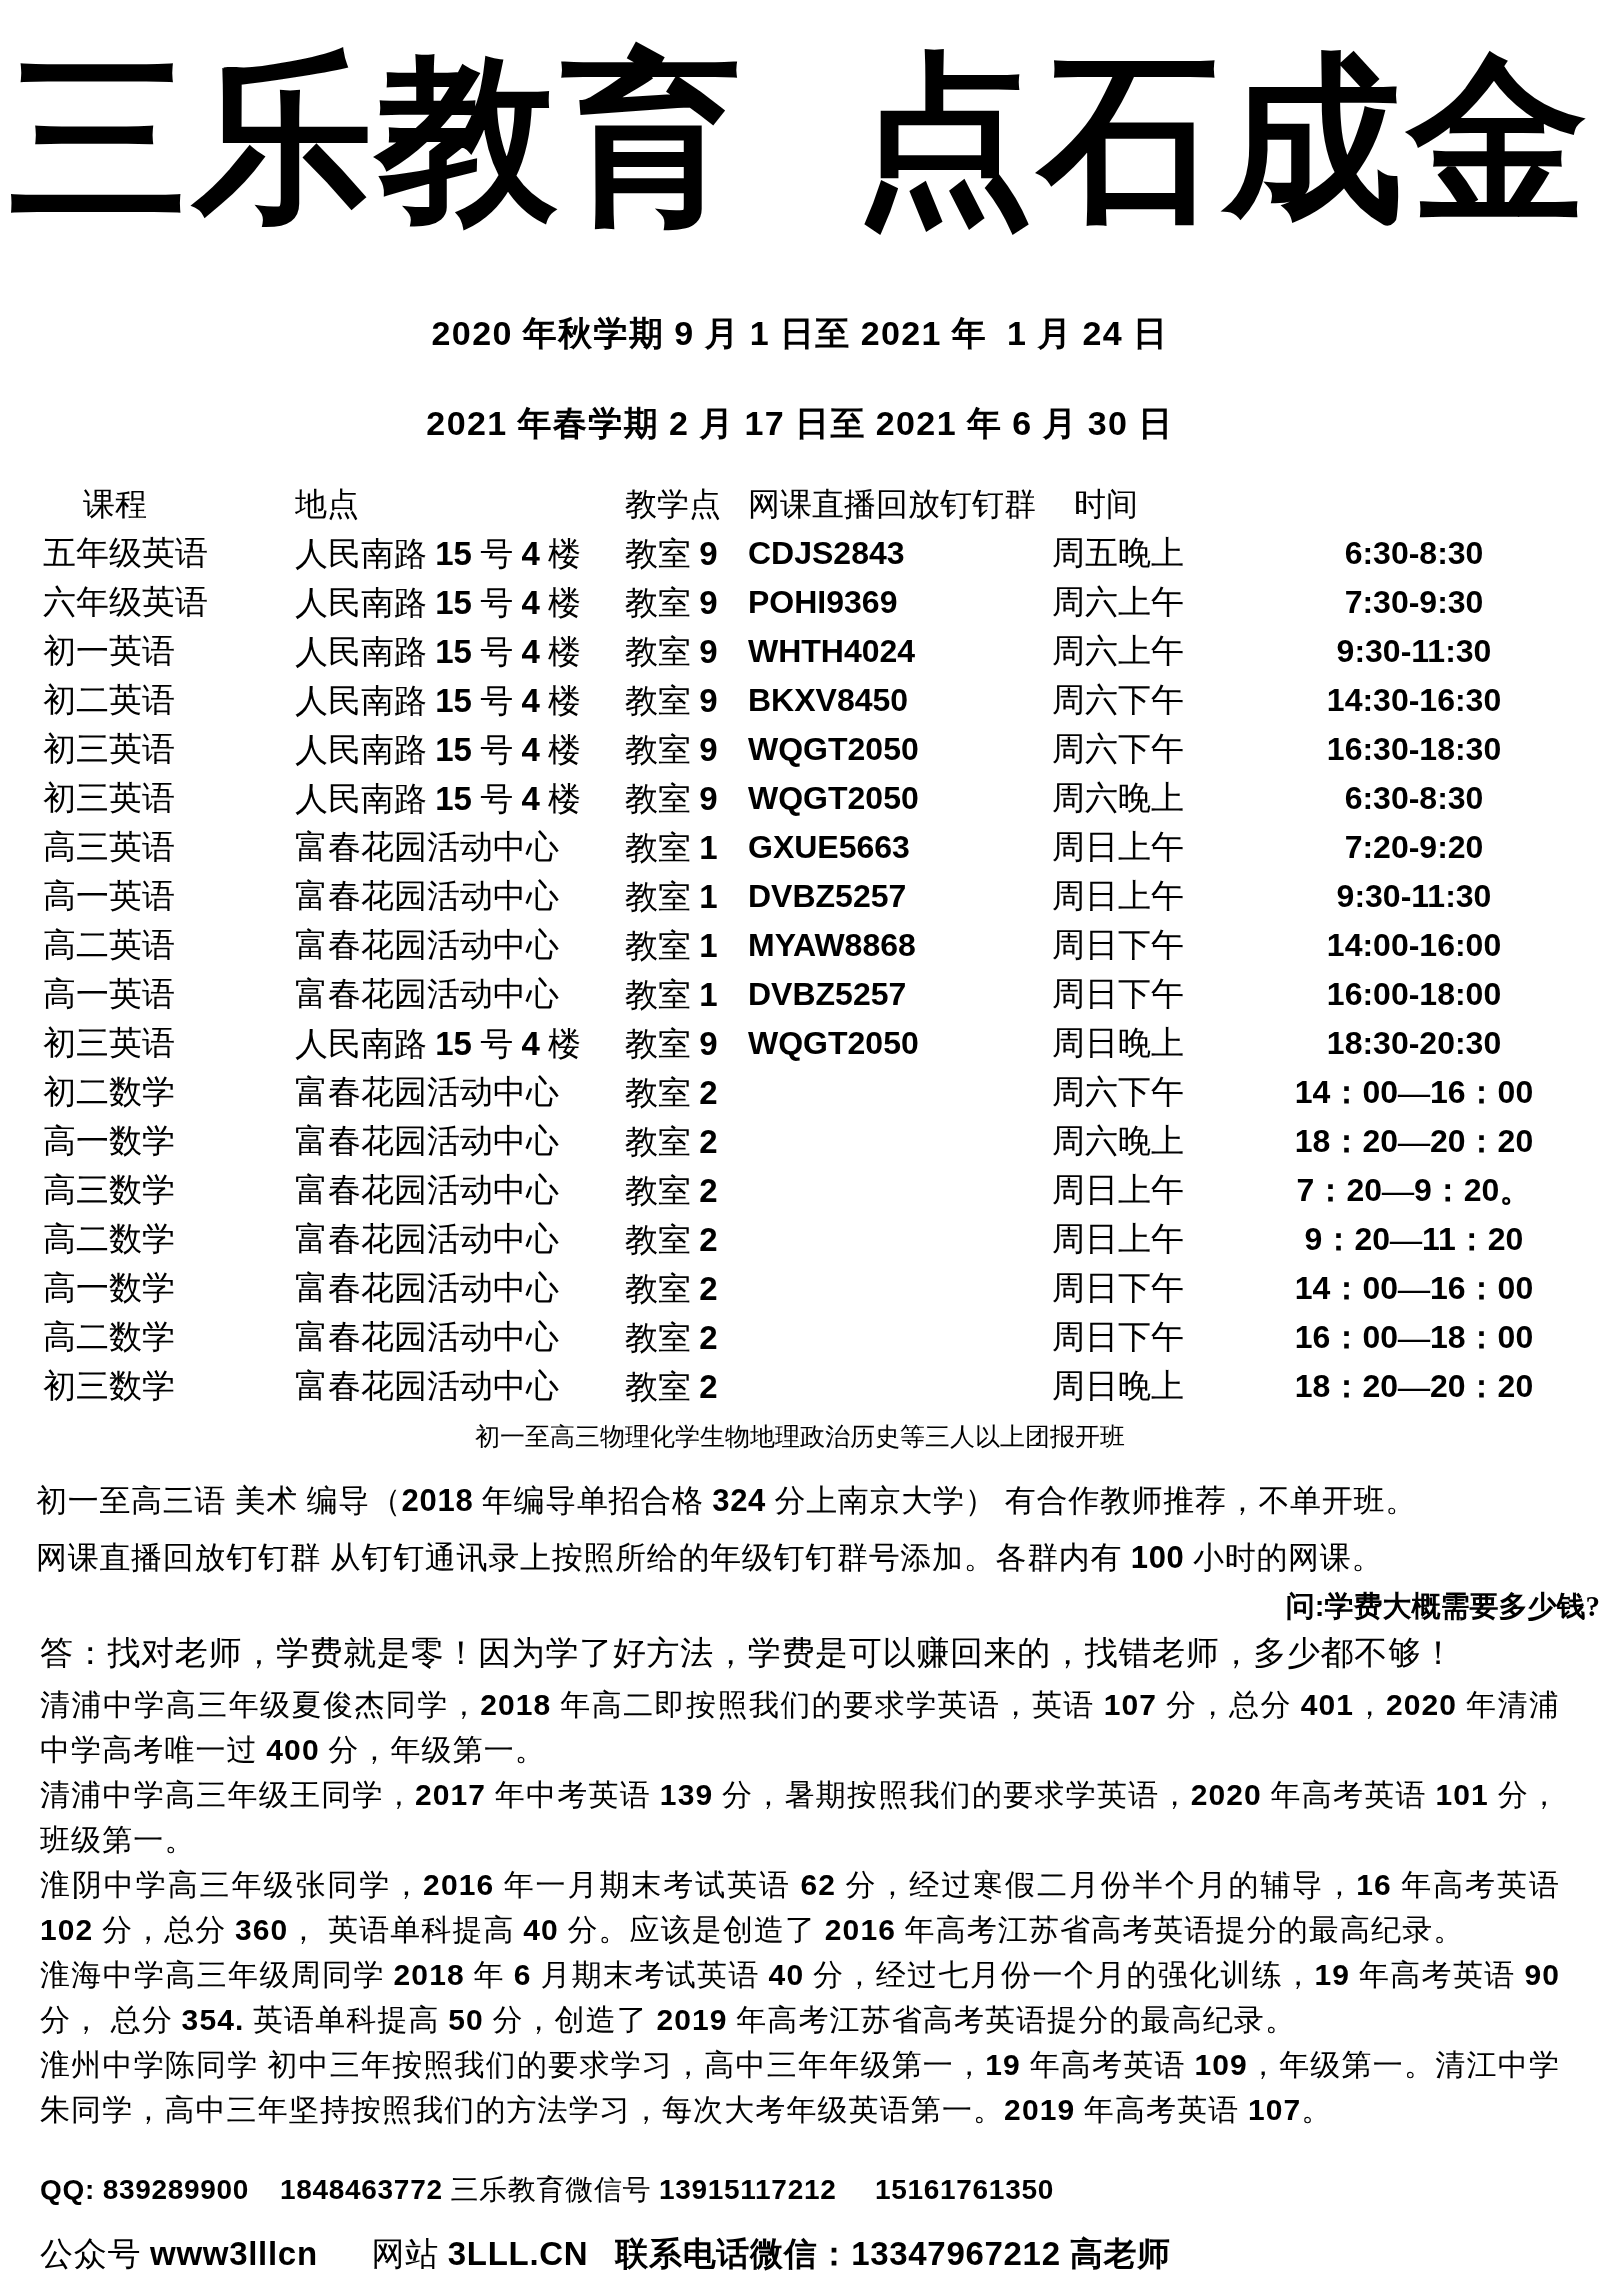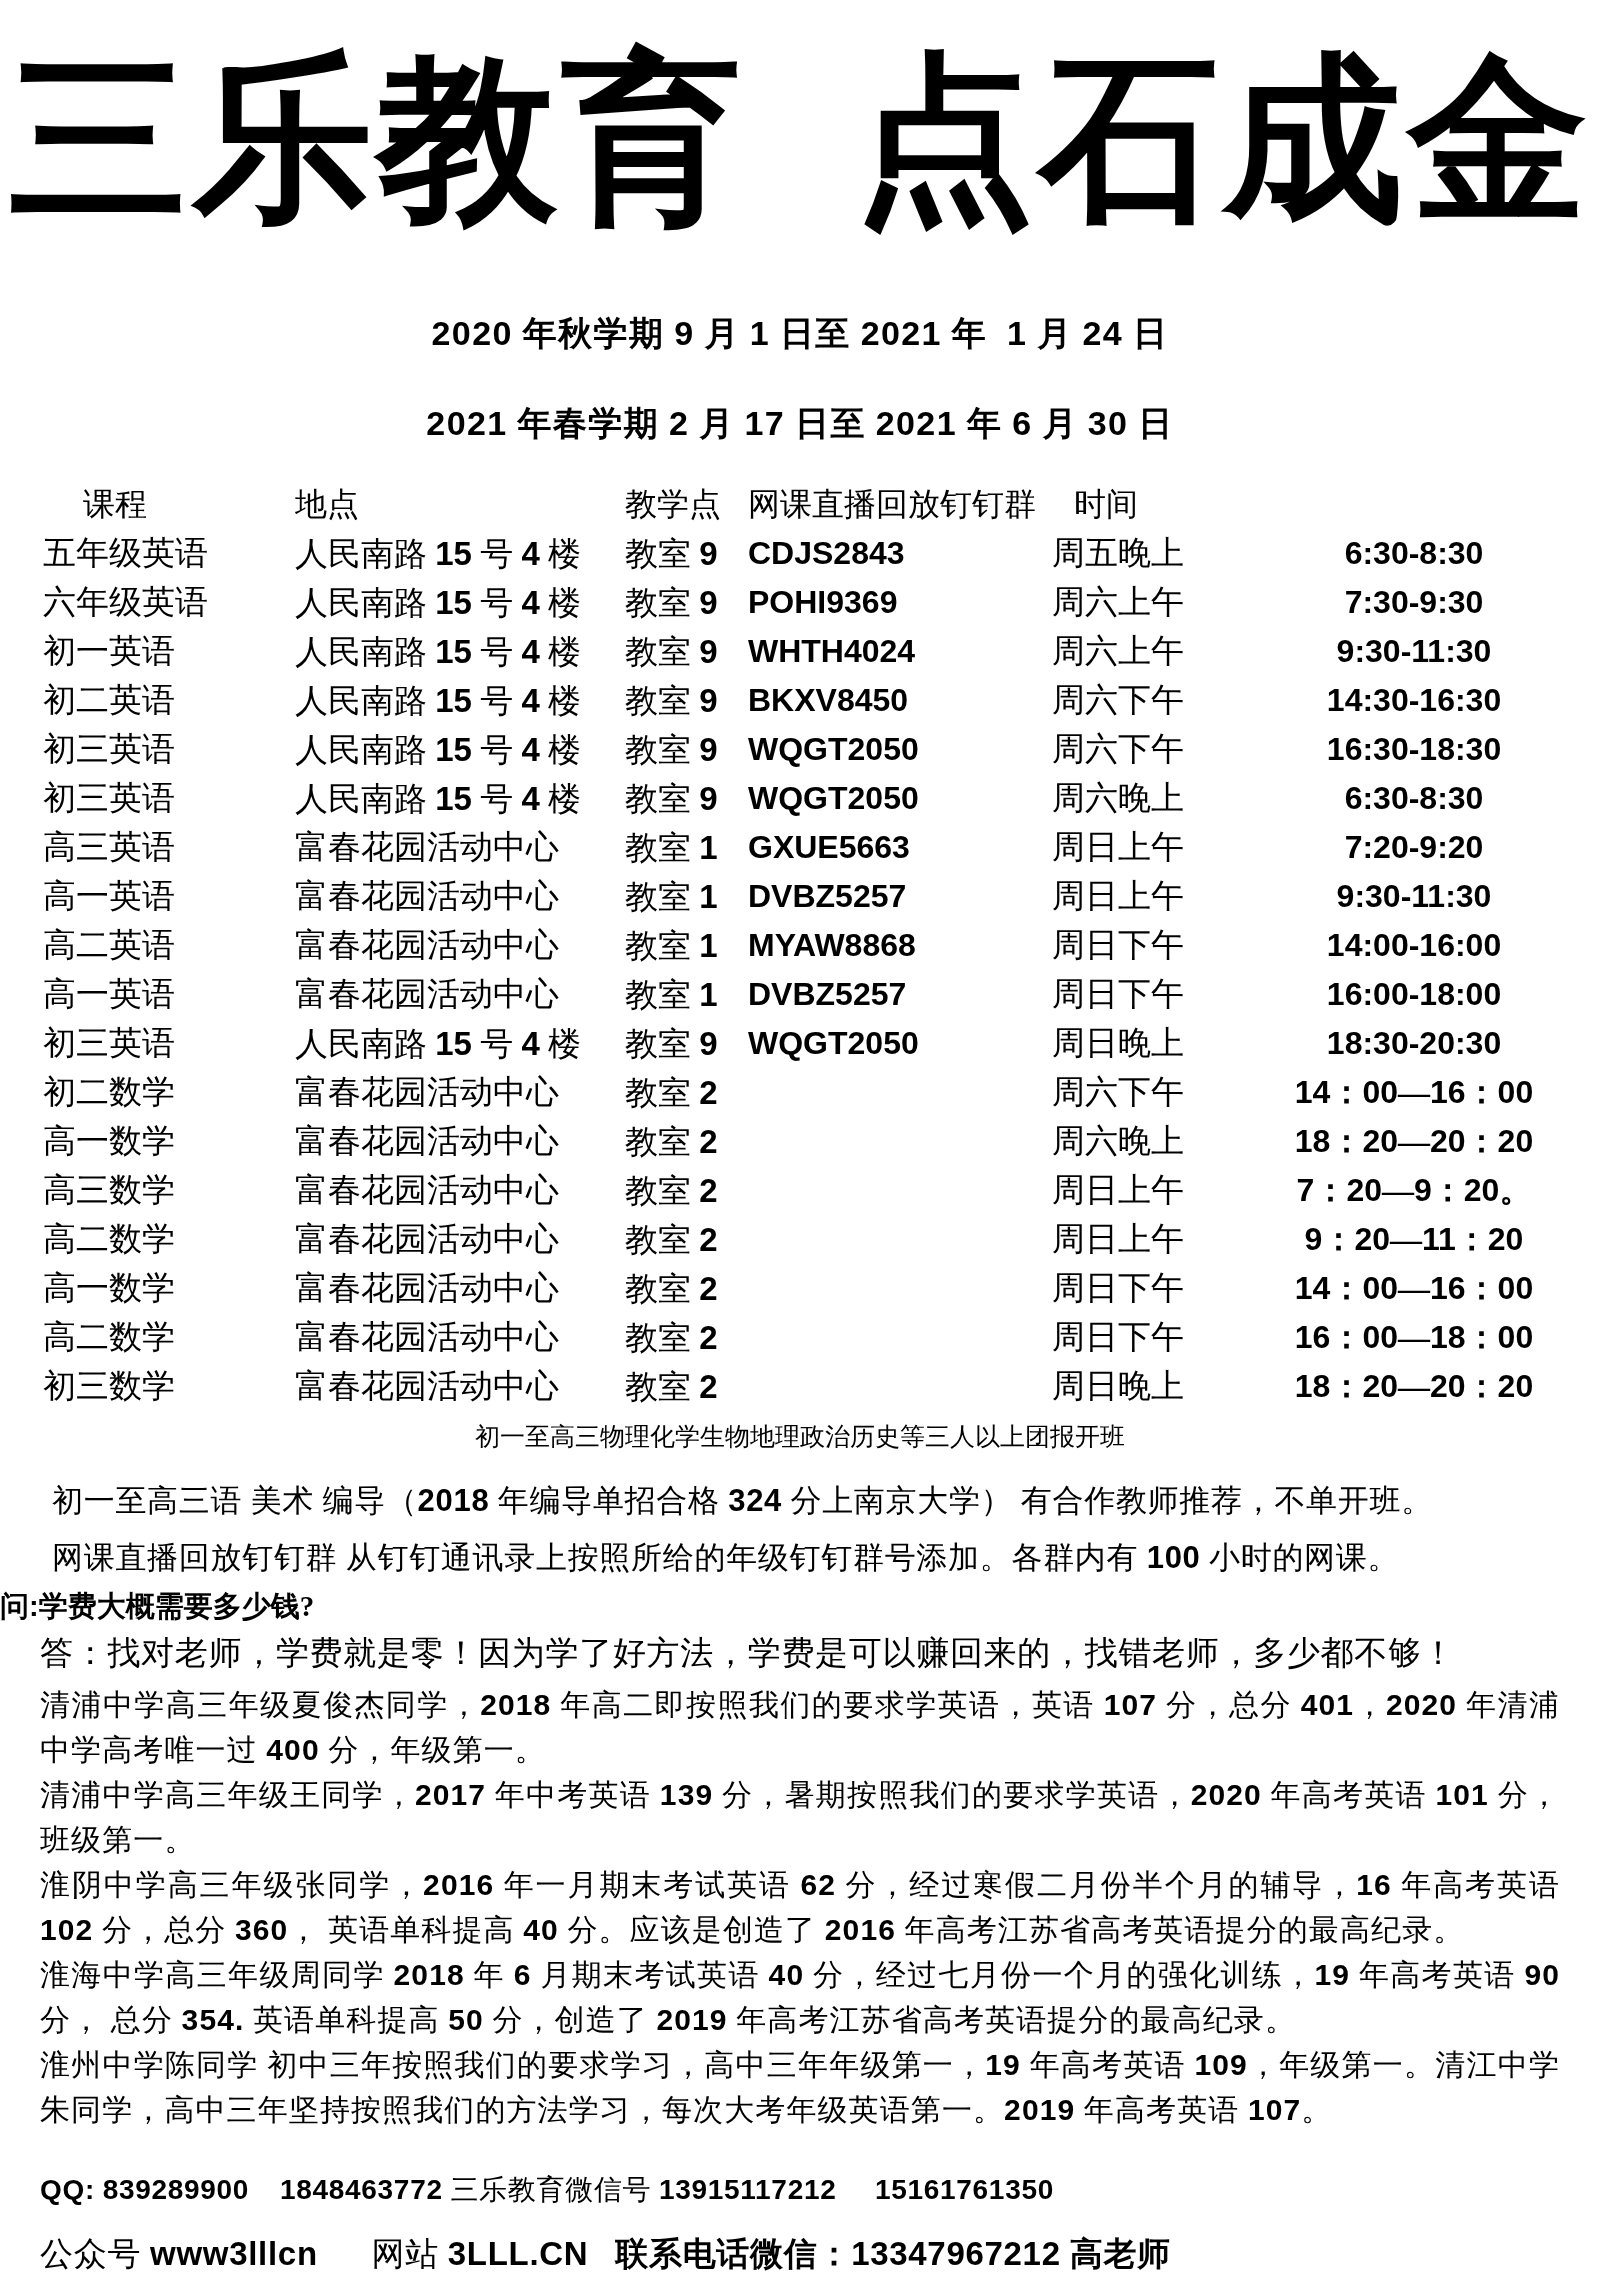--- a/index.html
+++ b/index.html
@@ -36,24 +36,24 @@
   .c-room{width:123px;}
   .c-code{width:304px;font-size:32px;}
   .c-day{width:217px;}
   .c-time{width:290px;text-align:center;font-size:32px;}
   .head .cell{font-size:32px;font-weight:normal;}
   .head .c-course{padding-left:40px;box-sizing:border-box;}
   .head .c-day{padding-left:22px;box-sizing:border-box;}
 
   
   .group-line{margin-top:4.3px;text-align:center;font-size:25px;line-height:43px;}
-  .note-para{margin:0 0 0 0;padding:0 52px;font-size:31px;line-height:48px;letter-spacing:0.7px;}
+  .note-para{margin:0 0 0 0;padding:0 36px;font-size:31px;line-height:48px;letter-spacing:0.7px;}
   .note-para.p1{margin-top:19px;}
   .note-para.p2{margin-top:8.7px;}
-  .question{margin-top:4.3px;text-align:left;font-size:29px;line-height:41px;font-weight:bold;}
+  .question{margin-top:4.3px;text-align:right;font-size:29px;line-height:41px;font-weight:bold;}
   .answer{margin:2.9px 0 0 0;padding:0 40px;font-size:33px;line-height:46px;font-weight:normal;letter-spacing:0.7px;}
   .cases{margin-top:5.8px;padding:0 40px;}
   .cases p{margin:0;font-size:30px;line-height:45px;letter-spacing:1.1px;text-align:justify;}
 
   
   .qq{margin-top:36px;padding:0 40px;font-size:28px;line-height:43px;letter-spacing:0.7px;}
   .footer{margin-top:22px;padding:0 40px;font-size:33px;line-height:42px;letter-spacing:0.7px;}
 </style>
 </head>
 <body>

